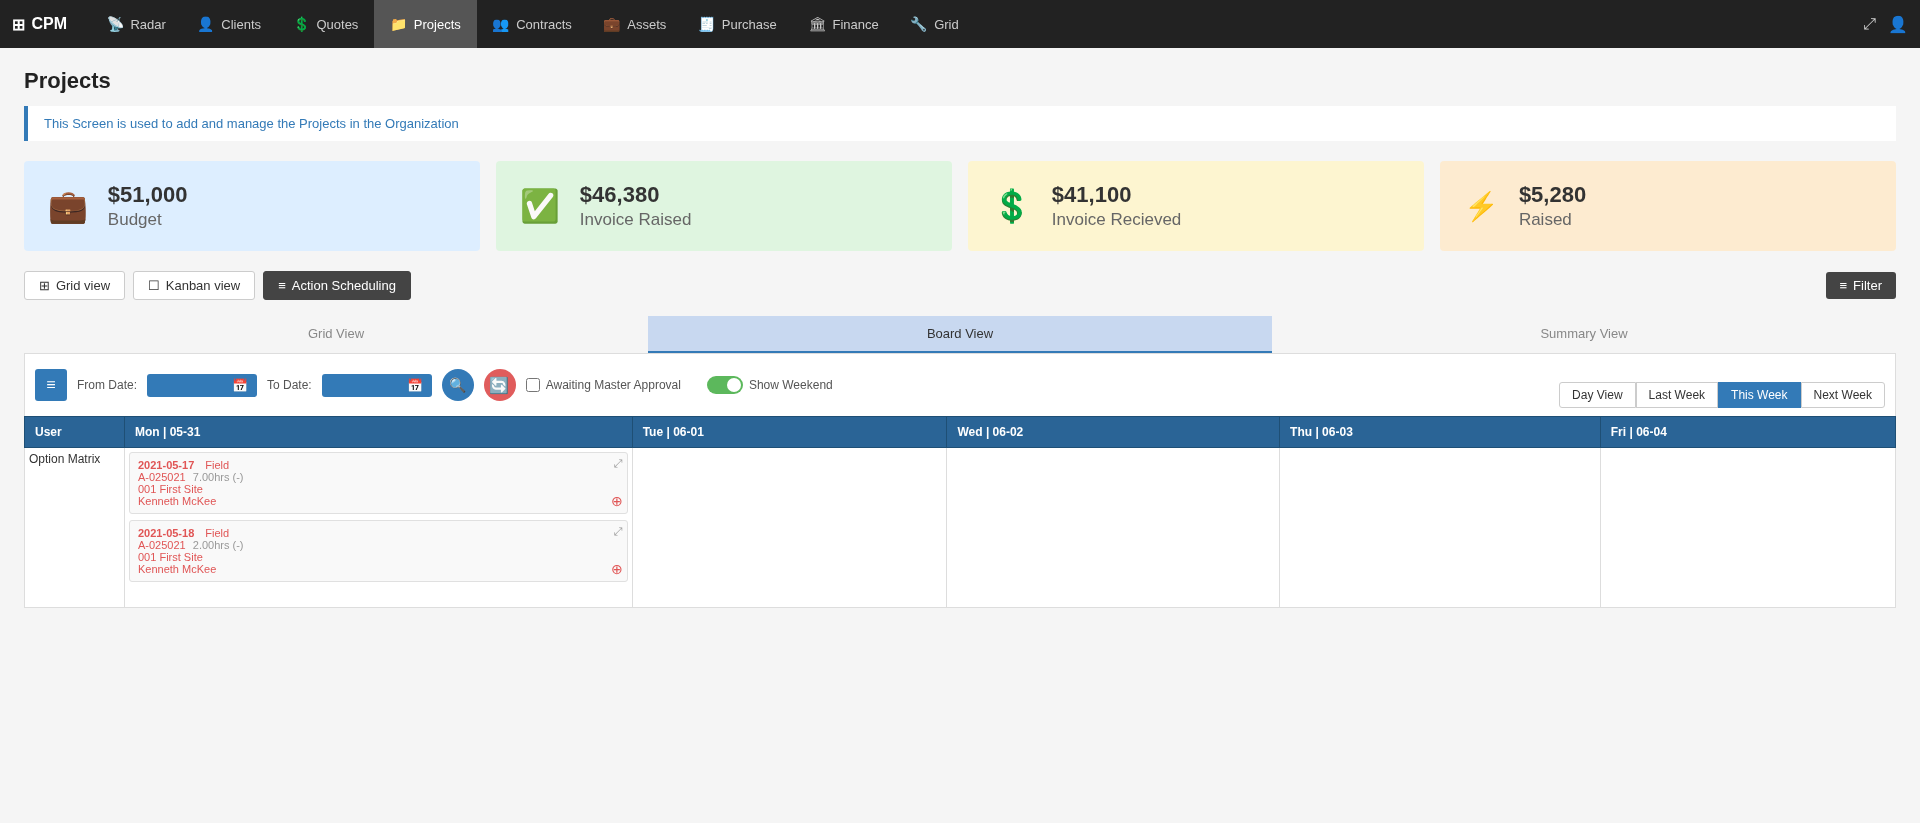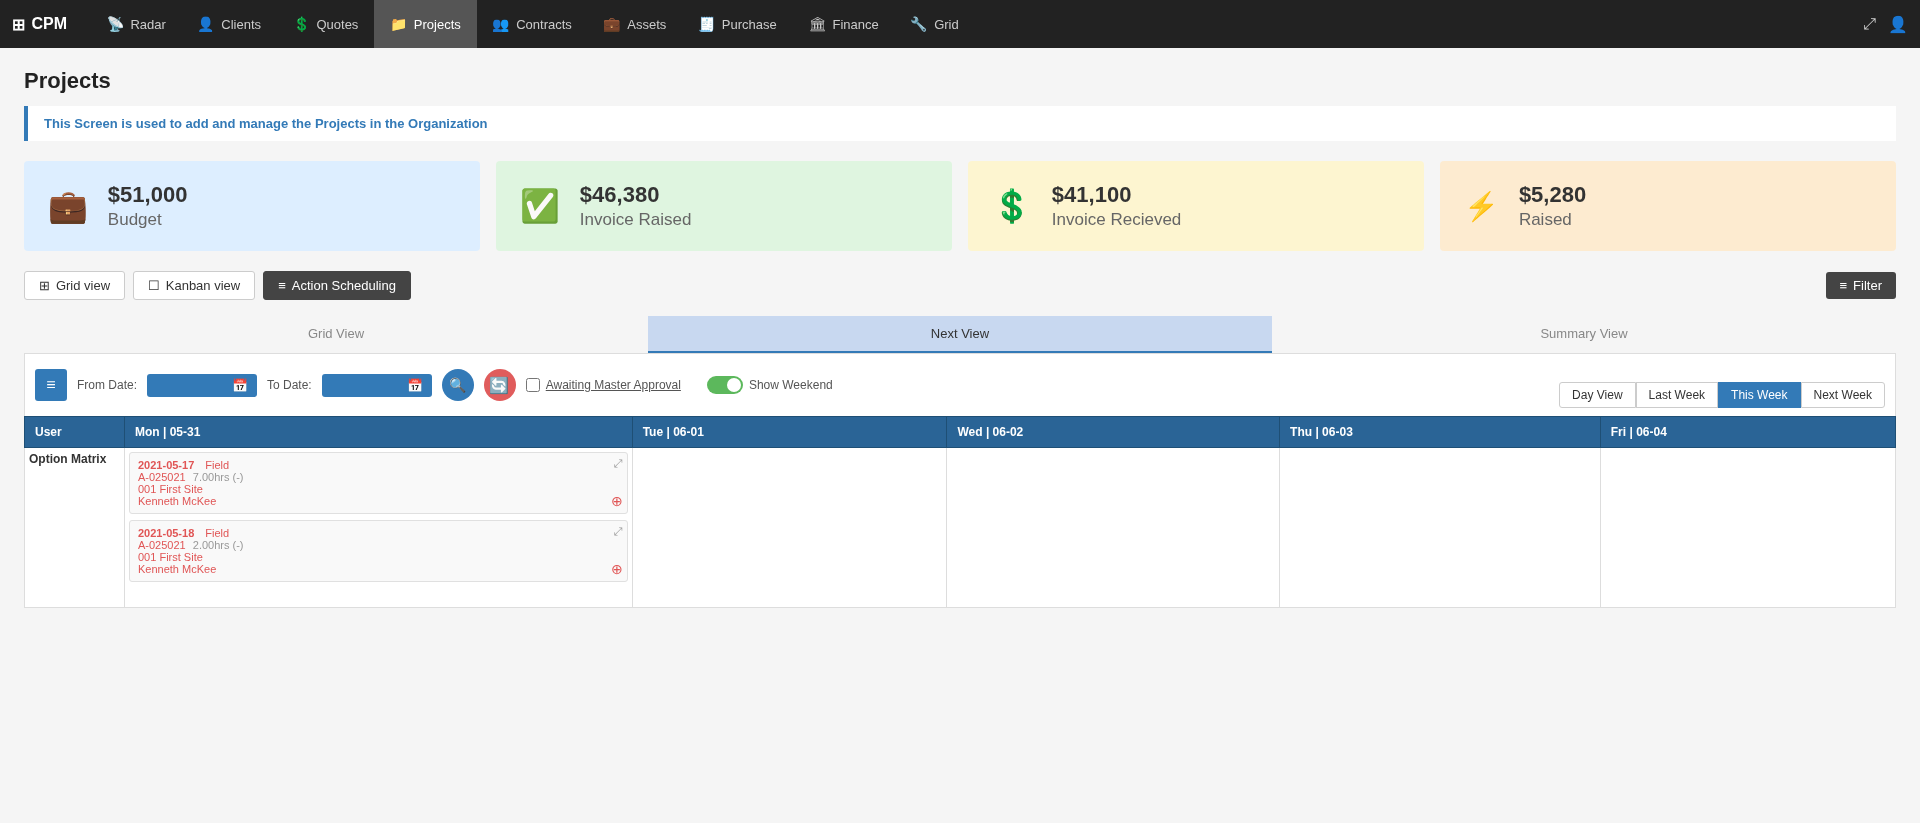--- a/index.html
+++ b/index.html
@@ -40,21 +40,20 @@
 
     .page-title { font-size: 22px; font-weight: bold; margin-bottom: 12px; color: #222; }
 
     .info-banner {
       background: #fff;
       border-left: 4px solid #337ab7;
       padding: 10px 16px;
       margin-bottom: 20px;
       font-size: 13px;
       color: #337ab7;
-      font-weight: bold;
     }
 
     
     .stat-cards {
       display: flex;
       gap: 16px;
       margin-bottom: 20px;
     }
     .stat-card {
       flex: 1;
@@ -179,21 +178,21 @@
       border: none;
       border-radius: 50%;
       width: 32px; height: 32px;
       display: flex; align-items: center; justify-content: center;
       cursor: pointer;
       color: #fff;
       font-size: 16px;
     }
     .toolbar-checkbox-area {
       display: flex; align-items: center; gap: 6px;
-      font-size: 12px; color: #555; text-decoration: underline;
+      font-size: 12px; color: #555;
     }
     .toolbar-toggle-area {
       display: flex; align-items: center; gap: 6px;
       font-size: 12px; color: #555;
       margin-left: 16px;
     }
     .toggle-switch {
       width: 36px; height: 18px;
       background: #5cb85c;
       border-radius: 9px;
@@ -238,21 +237,21 @@
       font-size: 12px;
       text-align: left;
       border: 1px solid #1e4f75;
     }
     .scheduler-table td {
       border: 1px solid #ddd;
       vertical-align: top;
       padding: 4px;
       min-height: 120px;
     }
-    .user-col { width: 100px; background: #fff; font-weight: bold; font-size: 12px; padding: 8px; vertical-align: middle; }
+    .user-col { width: 100px; background: #fff; font-weight: normal; font-size: 12px; padding: 8px; vertical-align: middle; }
     .day-col { width: calc((100% - 100px) / 5); }
 
     
     .sched-card {
       background: #f9f9f9;
       border: 1px solid #e0e0e0;
       border-radius: 3px;
       padding: 6px 8px;
       margin-bottom: 6px;
       position: relative;
@@ -385,21 +384,21 @@
       <span>≡</span>
       <span>Filter</span>
     </button>
   </div>
 
   <div class="board-tabs">
     <div class="board-tab">
       <span>Grid View</span>
     </div>
     <div class="board-tab active">
-      <span>Next View</span>
+      <span>Board View</span>
     </div>
     <div class="board-tab">
       <span>Summary View</span>
     </div>
   </div>
 
   <div class="scheduler-toolbar">
     <button class="toolbar-menu-btn">≡</button>
 
     <span class="toolbar-label">From Date:</span>

